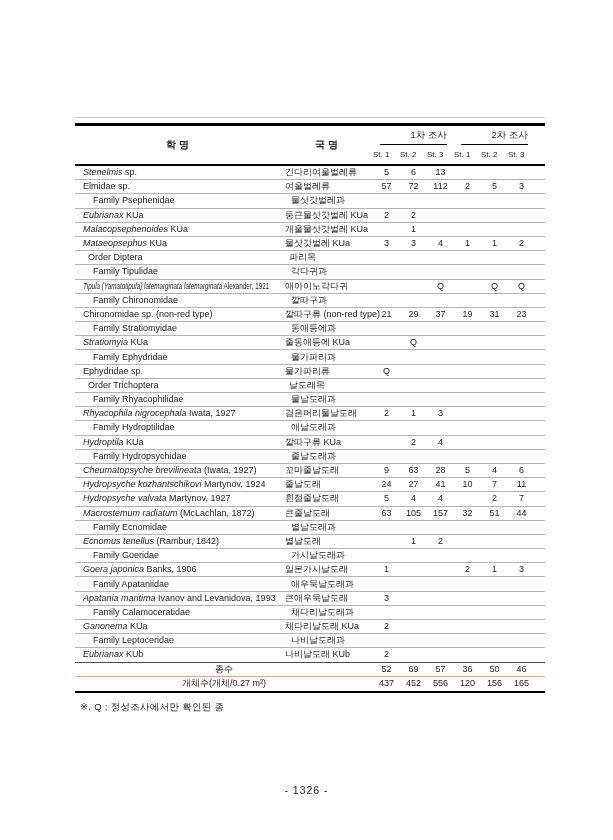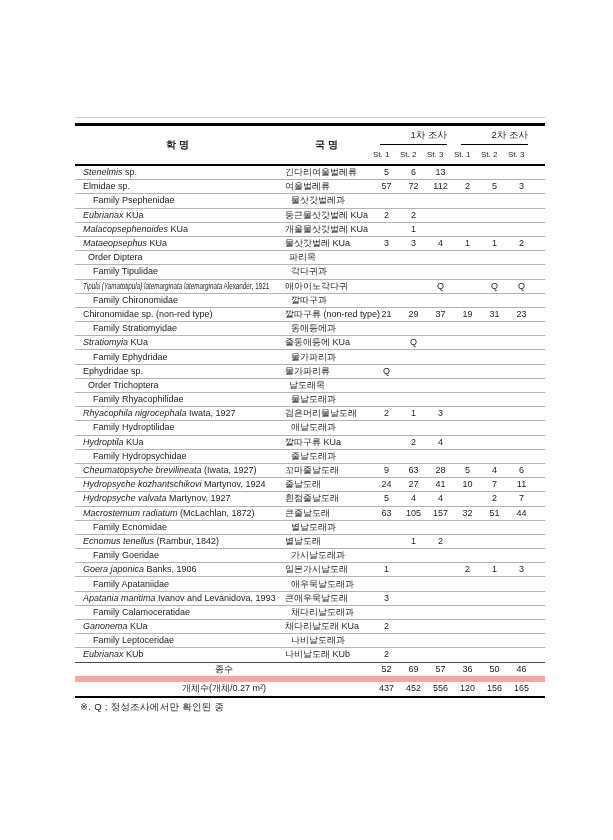--- a/index.html
+++ b/index.html
@@ -29,21 +29,21 @@
   td.sci { text-align:left; padding-left:8px; overflow:visible; }
   tr.ord td.sci { padding-left:13px; }
   tr.fam td.sci { padding-left:18px; }
   td.kor { text-align:left; padding-left:5px;margin-top:7px; }
   tr.ord td.kor { padding-left:9px; }
   tr.fam td.kor { padding-left:11px; }
   td.num { text-align:center; }
   .it { font-style:italic; }
   .cond { display:inline-block; transform:scaleX(0.70); transform-origin:0 50%; white-space:nowrap; }
   tr.last-sp td { border-bottom:1px solid #4a4a4a; }
-  tr.sum td { height:13.6px; border-bottom:6px solid #fca5a5; font-size:9px; }
+  tr.sum td { height:13.6px; border-bottom:1px solid #fca5a5; font-size:9px; }
   tr.sum td.sum-label { text-align:center; }
   tr.sum-last td { border-bottom:none; }
 
   .footnote { position:absolute; left:80px; top:701px; font-size:9.5px; letter-spacing:0.3px; }
   .pageno { position:absolute; left:0; top:784px; width:100%; text-align:center; font-size:10.5px; letter-spacing:1px; }
 </style>
 </head>
 <body>
 
 <div class="page">
@@ -485,13 +485,14 @@
           <td class="num">556</td>
           <td class="num">120</td>
           <td class="num">156</td>
           <td class="num">165</td>
           <td class="gap"></td>
         </tr>
       </tbody>
   </table>
 
   <div class="footnote">※. Q ; 정성조사에서만 확인된 종</div>
+  <div class="pageno">- 1326 -</div>
 </div>
 
 </body></html>

